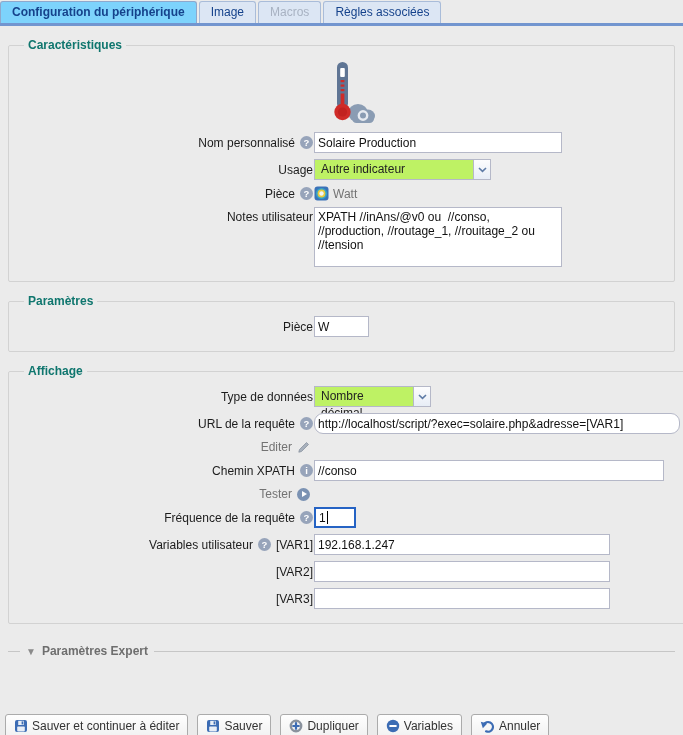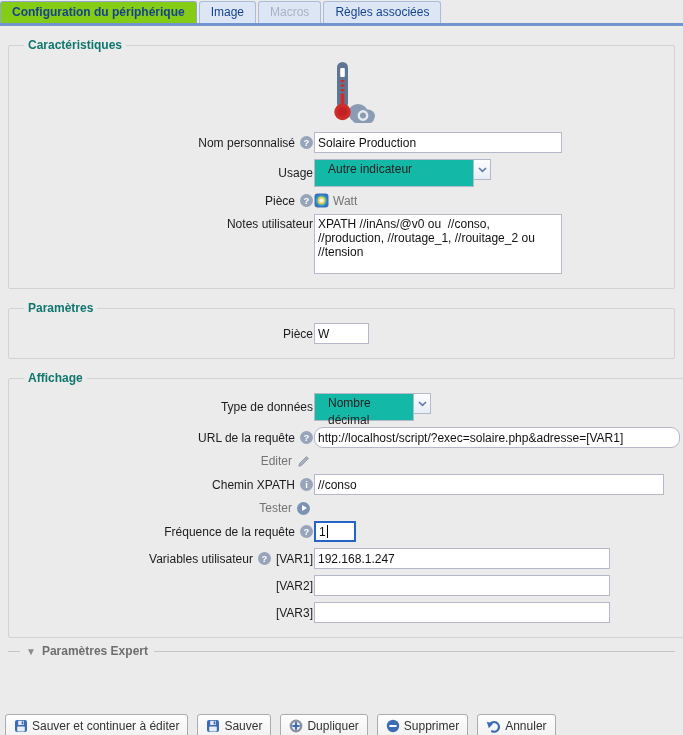--- a/index.html
+++ b/index.html
@@ -9,42 +9,42 @@
     background:#ebebeb; font-family:"Liberation Sans", sans-serif;
     font-size:12px; color:#222;
   }
   
   .tabbar { display:flex; align-items:flex-end; height:23px; }
   .tab {
     height:22px; line-height:20px; padding:0 11px; margin-right:2px;
     border:1px solid #a9bcd9; border-bottom:none; border-radius:3px 3px 0 0;
     background:#dce6f4; color:#15428b; cursor:pointer; white-space:nowrap;
   }
-  .tab.active { background:#84cc16; font-weight:bold; border-color:#8ea8cc; }
+  .tab.active { background:#7dd3fc; font-weight:bold; border-color:#8ea8cc; }
   .tab.disabled { color:#a8b2c2; cursor:default; }
   .tab-underline { height:3px; background:#7295cf; }
   
   fieldset { margin:12px 8px 0 8px; border:1px solid #d2d2d2; border-radius:2px; padding:2px 8px 8px 8px; }
   legend { color:#0f766e; font-weight:bold; padding:0 4px; margin-left:7px; font-size:12px; }
   .row { display:flex; align-items:center; margin:6px 0; }
   .row.top { align-items:flex-start; }
   .lbl { width:297px; padding-right:1px; flex-shrink:0; display:flex; justify-content:flex-end; align-items:center; gap:5px; color:#1c1c1c; }
   .row.top .lbl { padding-top:3px; }
   .sublbl { width:297px; padding-right:4px; flex-shrink:0; display:flex; justify-content:flex-end; align-items:center; gap:5px; }
   .subrow { display:flex; align-items:center; margin:1px 0 4px 0; }
   
   input.txt, textarea {
     border:1px solid #b5b8c8; background:#fff; color:#111;
     font-family:"Liberation Sans", sans-serif; font-size:12px; padding:2px 3px;
   }
   input.txt { height:21px; }
   textarea { width:248px; height:60px; resize:none; line-height:14px; }
   input.focused { border:2px solid #2563c4; padding:1px 3px; }
   .combo { display:flex; align-items:stretch; }
-  .combo .sbox { border:1px solid #b5b8c8; background:#14b8a6; height:28px; line-height:17px; padding:1px 13px; }
+  .combo .sbox { border:1px solid #b5b8c8; background:#bef264; height:21px; line-height:17px; padding:1px 6px; }
   .combo .strig {
     width:17px; height:21px; border:1px solid #b5b8c8; border-left:none;
     background:linear-gradient(#fdfdfe,#e7edf6); display:flex; align-items:center; justify-content:center; cursor:pointer;
   }
   .link { color:#737373; text-decoration:none; cursor:pointer; }
   .qicon, .iicon {
     width:13px; height:13px; border-radius:50%; background:#97a4ba; color:#fff;
     font-size:9.5px; font-weight:bold; display:inline-flex; align-items:center; justify-content:center;
     flex-shrink:0; cursor:pointer; line-height:13px;
   }
@@ -276,21 +276,21 @@
       <circle cx="7" cy="7" r="5.2" fill="#eef0f2" stroke="#8a929d" stroke-width="2.4"></circle>
       <path d="M7 4.2 V 9.8 M4.2 7 H 9.8" stroke="#3c6cb4" stroke-width="2.2" stroke-linecap="round"></path>
     </svg>
     <span>Dupliquer</span>
   </button>
   <button class="btn">
     <svg width="14" height="14" viewBox="0 0 14 14">
       <circle cx="7" cy="7" r="6.2" fill="#3c6cb4"></circle>
       <rect x="3.4" y="5.9" width="7.2" height="2.2" rx="0.5" fill="#fff"></rect>
     </svg>
-    <span>Supprimer</span>
+    <span>Variables</span>
   </button>
   <button class="btn">
     <svg width="15" height="14" viewBox="0 0 16 15">
       <path d="M4 6 A 5.2 5.2 0 1 1 6.5 13.2" fill="none" stroke="#3c6cb4" stroke-width="2.4" stroke-linecap="round"></path>
       <polygon points="0.8,3 7.8,4.8 3,10" fill="#3c6cb4"></polygon>
     </svg>
     <span>Annuler</span>
   </button>
 </div>
 

